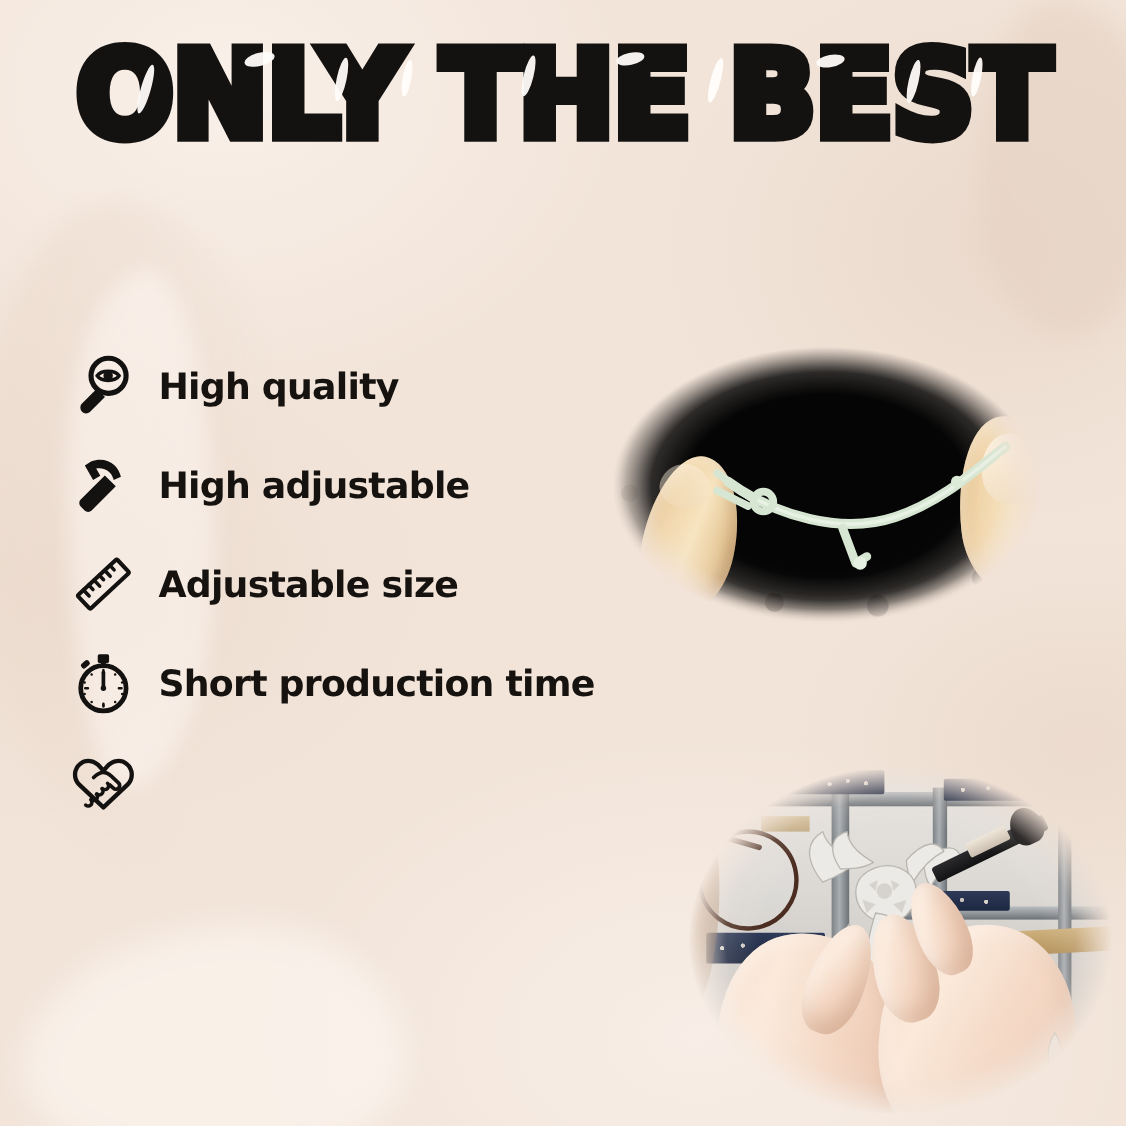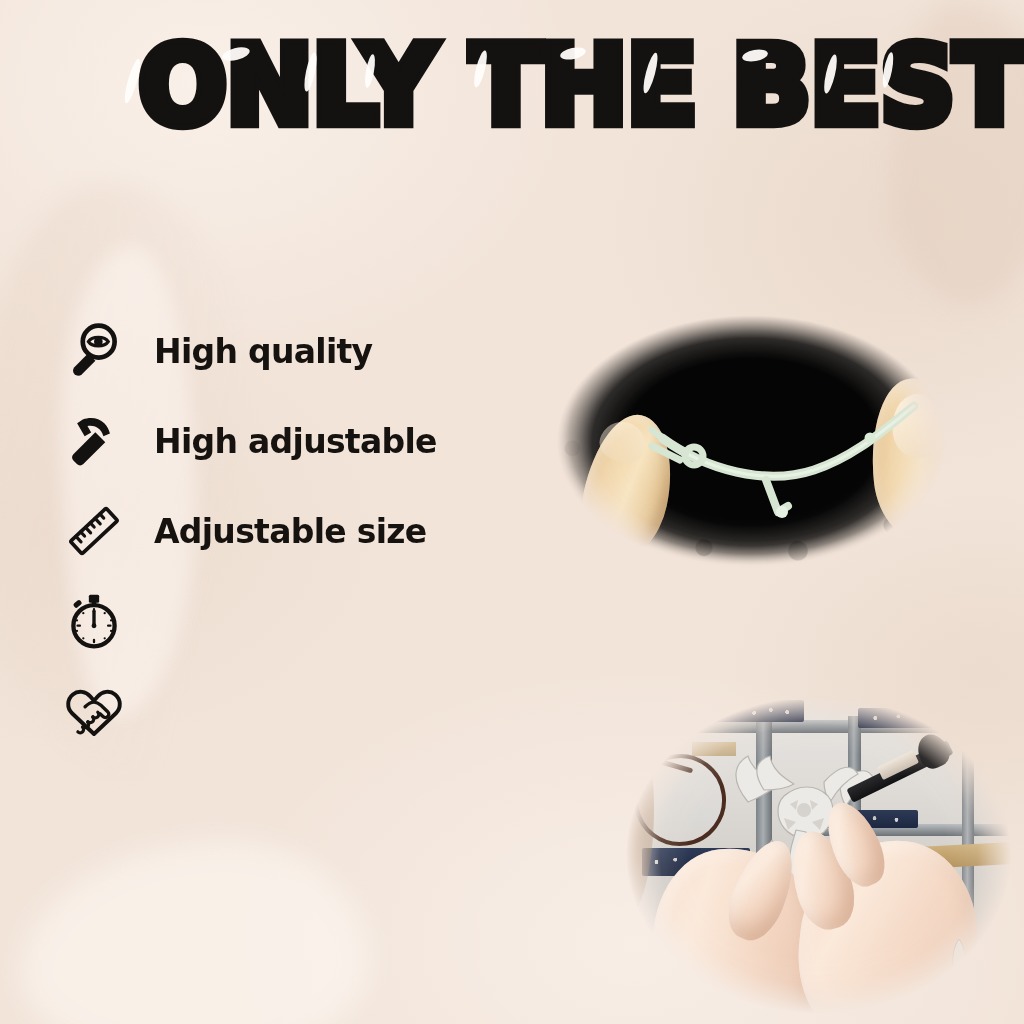--- a/index.html
+++ b/index.html
@@ -61,21 +61,21 @@
     border-radius: 60% 40% 50% 50% / 60% 55% 45% 40%;
     filter: blur(14px);
   }
 
   
   #headline-wrap {
     position: absolute;
     top: 34px;
     left: 0;
     width: 1024px;
-    text-align: right;
+    text-align: center;
   }
   #headline {
     display: inline-block;
     font-family: "DejaVu Sans", sans-serif;
     font-weight: 700;
     font-size: 104px;
     line-height: 1.0;
     letter-spacing: -1px;
     color: #141210;
     -webkit-text-stroke: 10px #141210;
@@ -111,21 +111,21 @@
   #features {
     position: absolute;
     left: 62px;
     top: 306px;
     width: 700px;
   }
   .feature {
     display: flex;
     align-items: center;
     height: 90px;
-    gap: 28px;
+    gap: 18px;
   }
   .feature .ico {
     flex: 0 0 64px;
     width: 64px;
     height: 64px;
     display: flex;
     align-items: center;
     justify-content: center;
   }
   .feature .ico svg { display: block; width: 60px; height: 60px; }
@@ -366,20 +366,21 @@
             <circle cx="50.2" cy="42.6" r="1.2"></circle>
               <circle cx="43.4" cy="50.4" r="1.2"></circle>
             <circle cx="32" cy="53.4" r="1.2"></circle>
               <circle cx="20.6" cy="50.4" r="1.2"></circle>
             <circle cx="13.8" cy="42.6" r="1.2"></circle>
               <circle cx="13.8" cy="31.4" r="1.2"></circle>
             <circle cx="20.6" cy="23.6" r="1.2"></circle>
           </g>
         </svg>
       </span>
+      <span class="txt">Short production time</span>
     </div>
 
     <div class="feature">
       <span class="ico">
         <svg viewBox="0 0 64 64">
           <path d="M32 56.5 8.6 34.4C2.8 28.8 3.2 19.4 9.5 14.3c5.6-4.6 13.9-3.4 18.6 2.2L32 21l3.9-4.5c4.7-5.6 13-6.8 18.6-2.2 6.3 5.1 6.7 14.5.9 20.1z" fill="none" stroke="#141210" stroke-width="4.2" stroke-linejoin="round"></path>
           <path d="M22.5 27.5c3-3 6.4-5 9.5-5 3.1 0 5.2 1.4 7.4 3.4l7.2 6.8c1.6 1.5 1.5 3.8.1 5.2-1.4 1.4-3.6 1.4-5.1 0l-3.2-3" fill="none" stroke="#141210" stroke-width="3.6" stroke-linecap="round" stroke-linejoin="round"></path>
           <path d="M30.6 38.4c1.4 1.4 1.4 3.6 0 5s-3.6 1.4-5 0" fill="none" stroke="#141210" stroke-width="3.4" stroke-linecap="round"></path>
           <path d="M25.2 43.8c1.4 1.4 1.4 3.6 0 5s-3.6 1.4-5 0" fill="none" stroke="#141210" stroke-width="3.4" stroke-linecap="round"></path>
           <path d="M19.8 49.2c1.4 1.4 1.4 3.6 0 5s-3.6 1.4-5 0" fill="none" stroke="#141210" stroke-width="3.4" stroke-linecap="round"></path>

